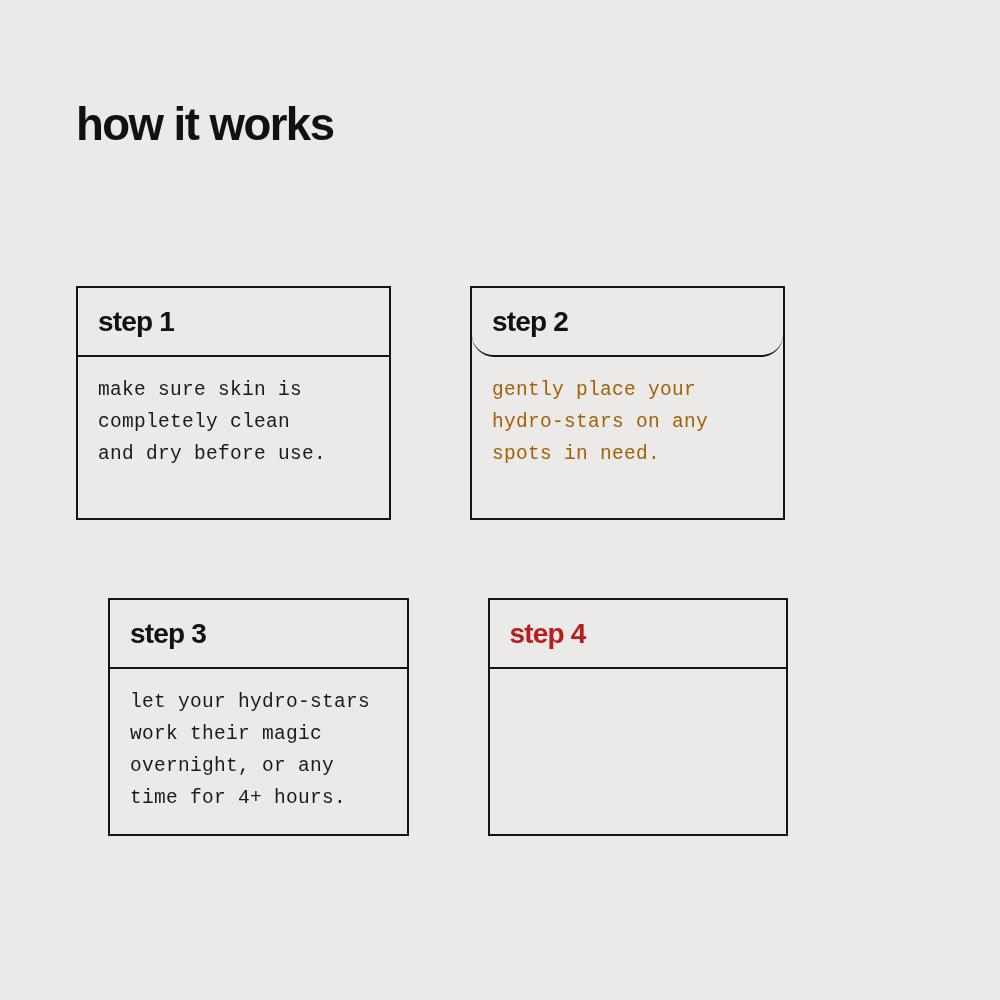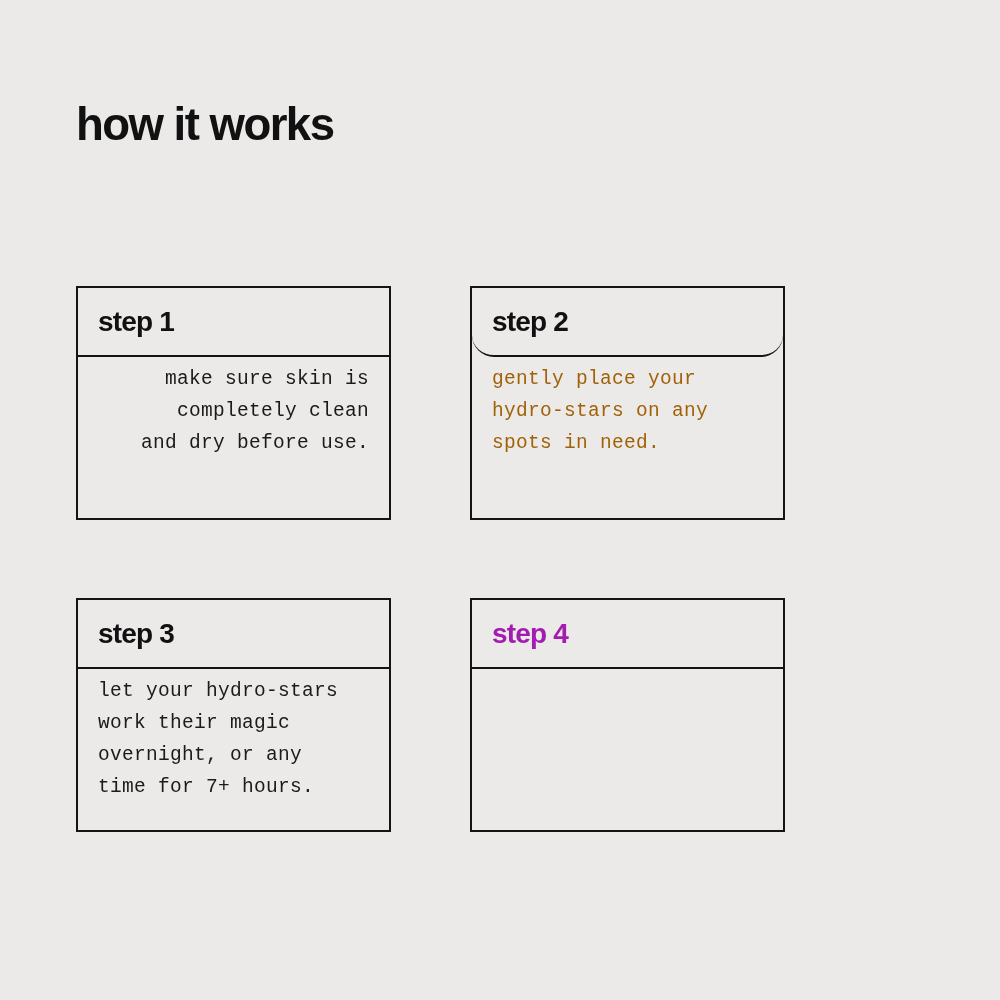--- a/index.html
+++ b/index.html
@@ -39,20 +39,21 @@
     left: 76px;
     top: 286px;
     width: 712px;
   }
   .step-row {
     display: flex;
     justify-content: flex-start;
   }
   .step-row + .step-row {
     margin-top: 78px;
+    margin-left: 32px;
   }
   .step-card {
     box-sizing: border-box;
     width: 315px;
     border: 2px solid #141414;
     background: transparent;
     display: flex;
     flex-direction: column;
   }
   .step-card.spacer-left {
@@ -70,21 +71,21 @@
     font-family: "Liberation Sans", sans-serif;
     font-size: 28px;
     font-weight: bold;
     letter-spacing: -0.8px;
     color: #111111;
     line-height: 1;
     white-space: nowrap;
   }
   .step-body {
     box-sizing: border-box;
-    padding: 6px 20px 20px 20px;
+    padding: 17px 20px 20px 20px;
     font-family: "Liberation Mono", "DejaVu Sans Mono", monospace;
     font-size: 19.5px;
     line-height: 32px;
     letter-spacing: 0.3px;
     color: #1b1b1b;
     white-space: pre-line;
   }
   .row-1 .step-body {
     min-height: 161px;
   }
@@ -96,21 +97,21 @@
 <body style="background: rgb(236, 233, 233);">
 
 <div class="page">
 
   <div class="page-title" style="color: rgb(17, 17, 17);">how it works</div>
 
   <div class="steps-grid">
 
     <div class="step-row row-1">
 
-      <div class="step-card" style="border-color: rgb(20, 20, 20); text-align: right;">
+      <div class="step-card" style="border-color: rgb(20, 20, 20);">
         <div class="step-head" style="border-bottom-color: rgb(20, 20, 20);">
           <span class="step-head-label" style="color: rgb(17, 17, 17);">step 1</span>
         </div>
         <div class="step-body" style="color: rgb(27, 27, 27);">make sure skin is
 completely clean
 and dry before use.</div>
       </div>
 
       <div class="step-card spacer-left" style="border-color: rgb(20, 20, 20);">
         <div class="step-head" style="border-bottom-color: rgb(20, 20, 20); border-radius: 22px;">
@@ -125,26 +126,26 @@
 
     <div class="step-row row-2">
 
       <div class="step-card" style="border-color: rgb(20, 20, 20);">
         <div class="step-head" style="border-bottom-color: rgb(20, 20, 20);">
           <span class="step-head-label" style="color: rgb(17, 17, 17);">step 3</span>
         </div>
         <div class="step-body" style="color: rgb(27, 27, 27);">let your hydro-stars
 work their magic
 overnight, or any
-time for 7+ hours.</div>
+time for 4+ hours.</div>
       </div>
 
       <div class="step-card spacer-left" style="border-color: rgb(20, 20, 20);">
         <div class="step-head" style="border-bottom-color: rgb(20, 20, 20);">
-          <span class="step-head-label" style="color: #a21caf;">step 4</span>
+          <span class="step-head-label" style="color: #b91c1c;">step 4</span>
         </div>
       </div>
 
     </div>
 
   </div>
 
 </div>
 
 </body></html>

